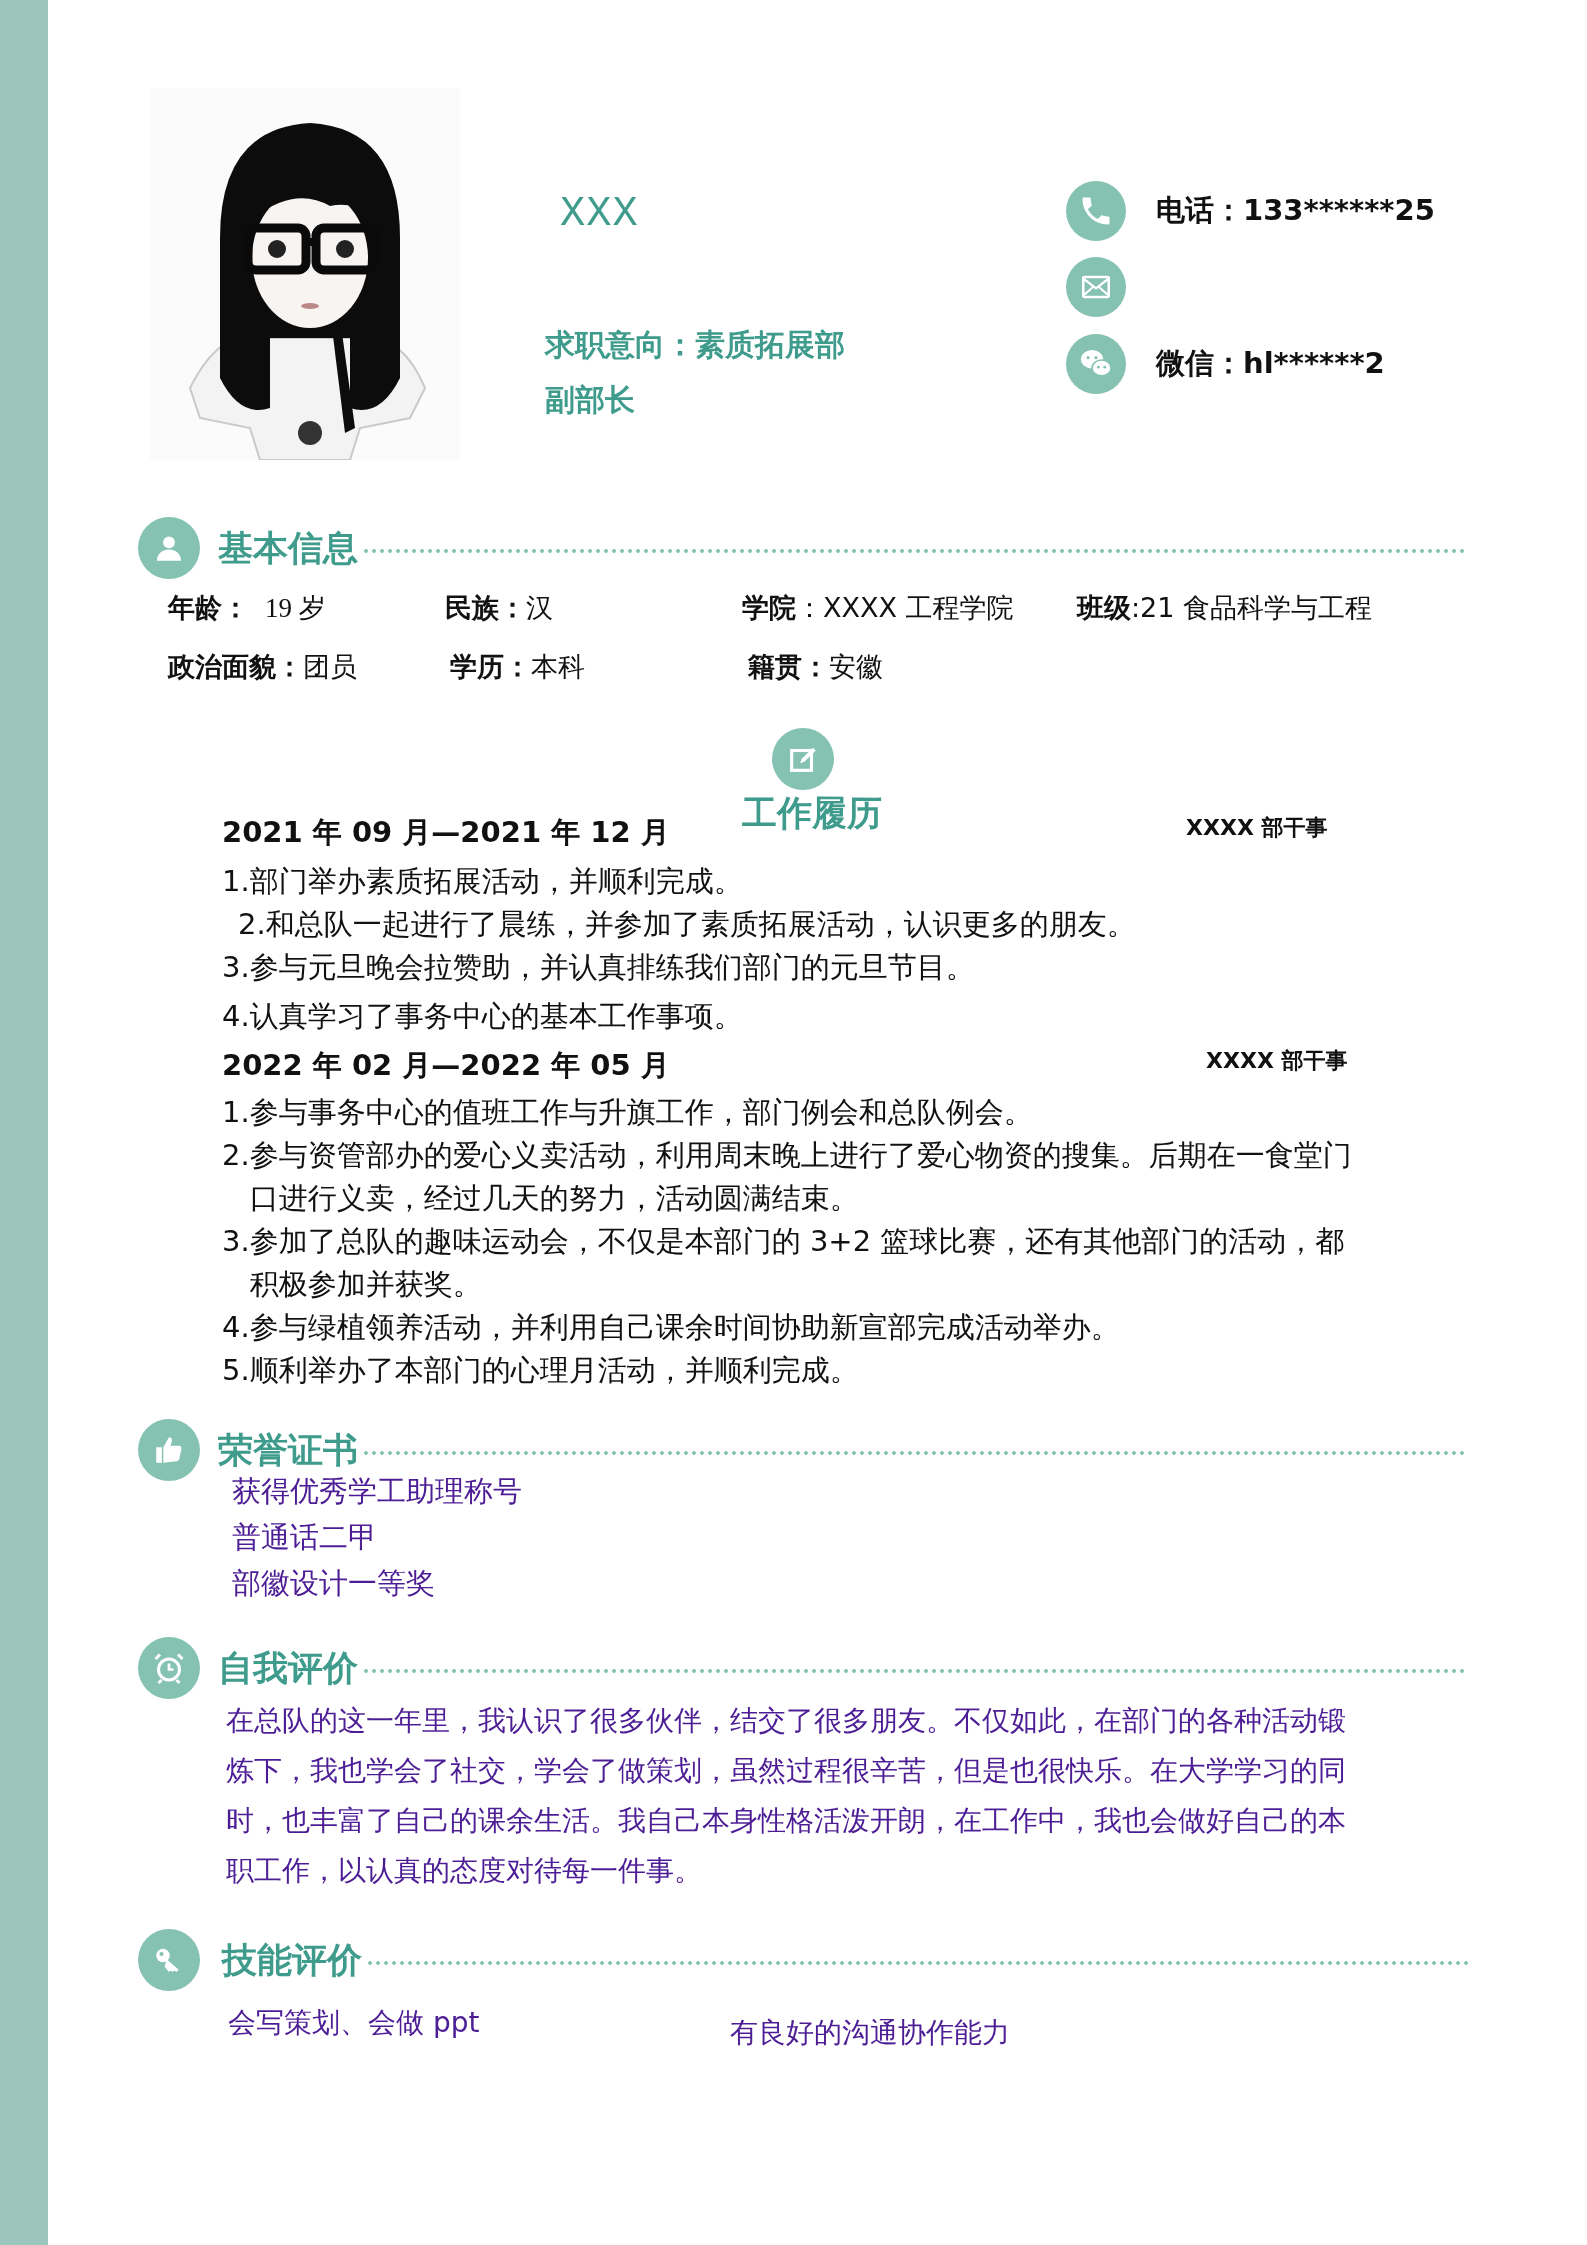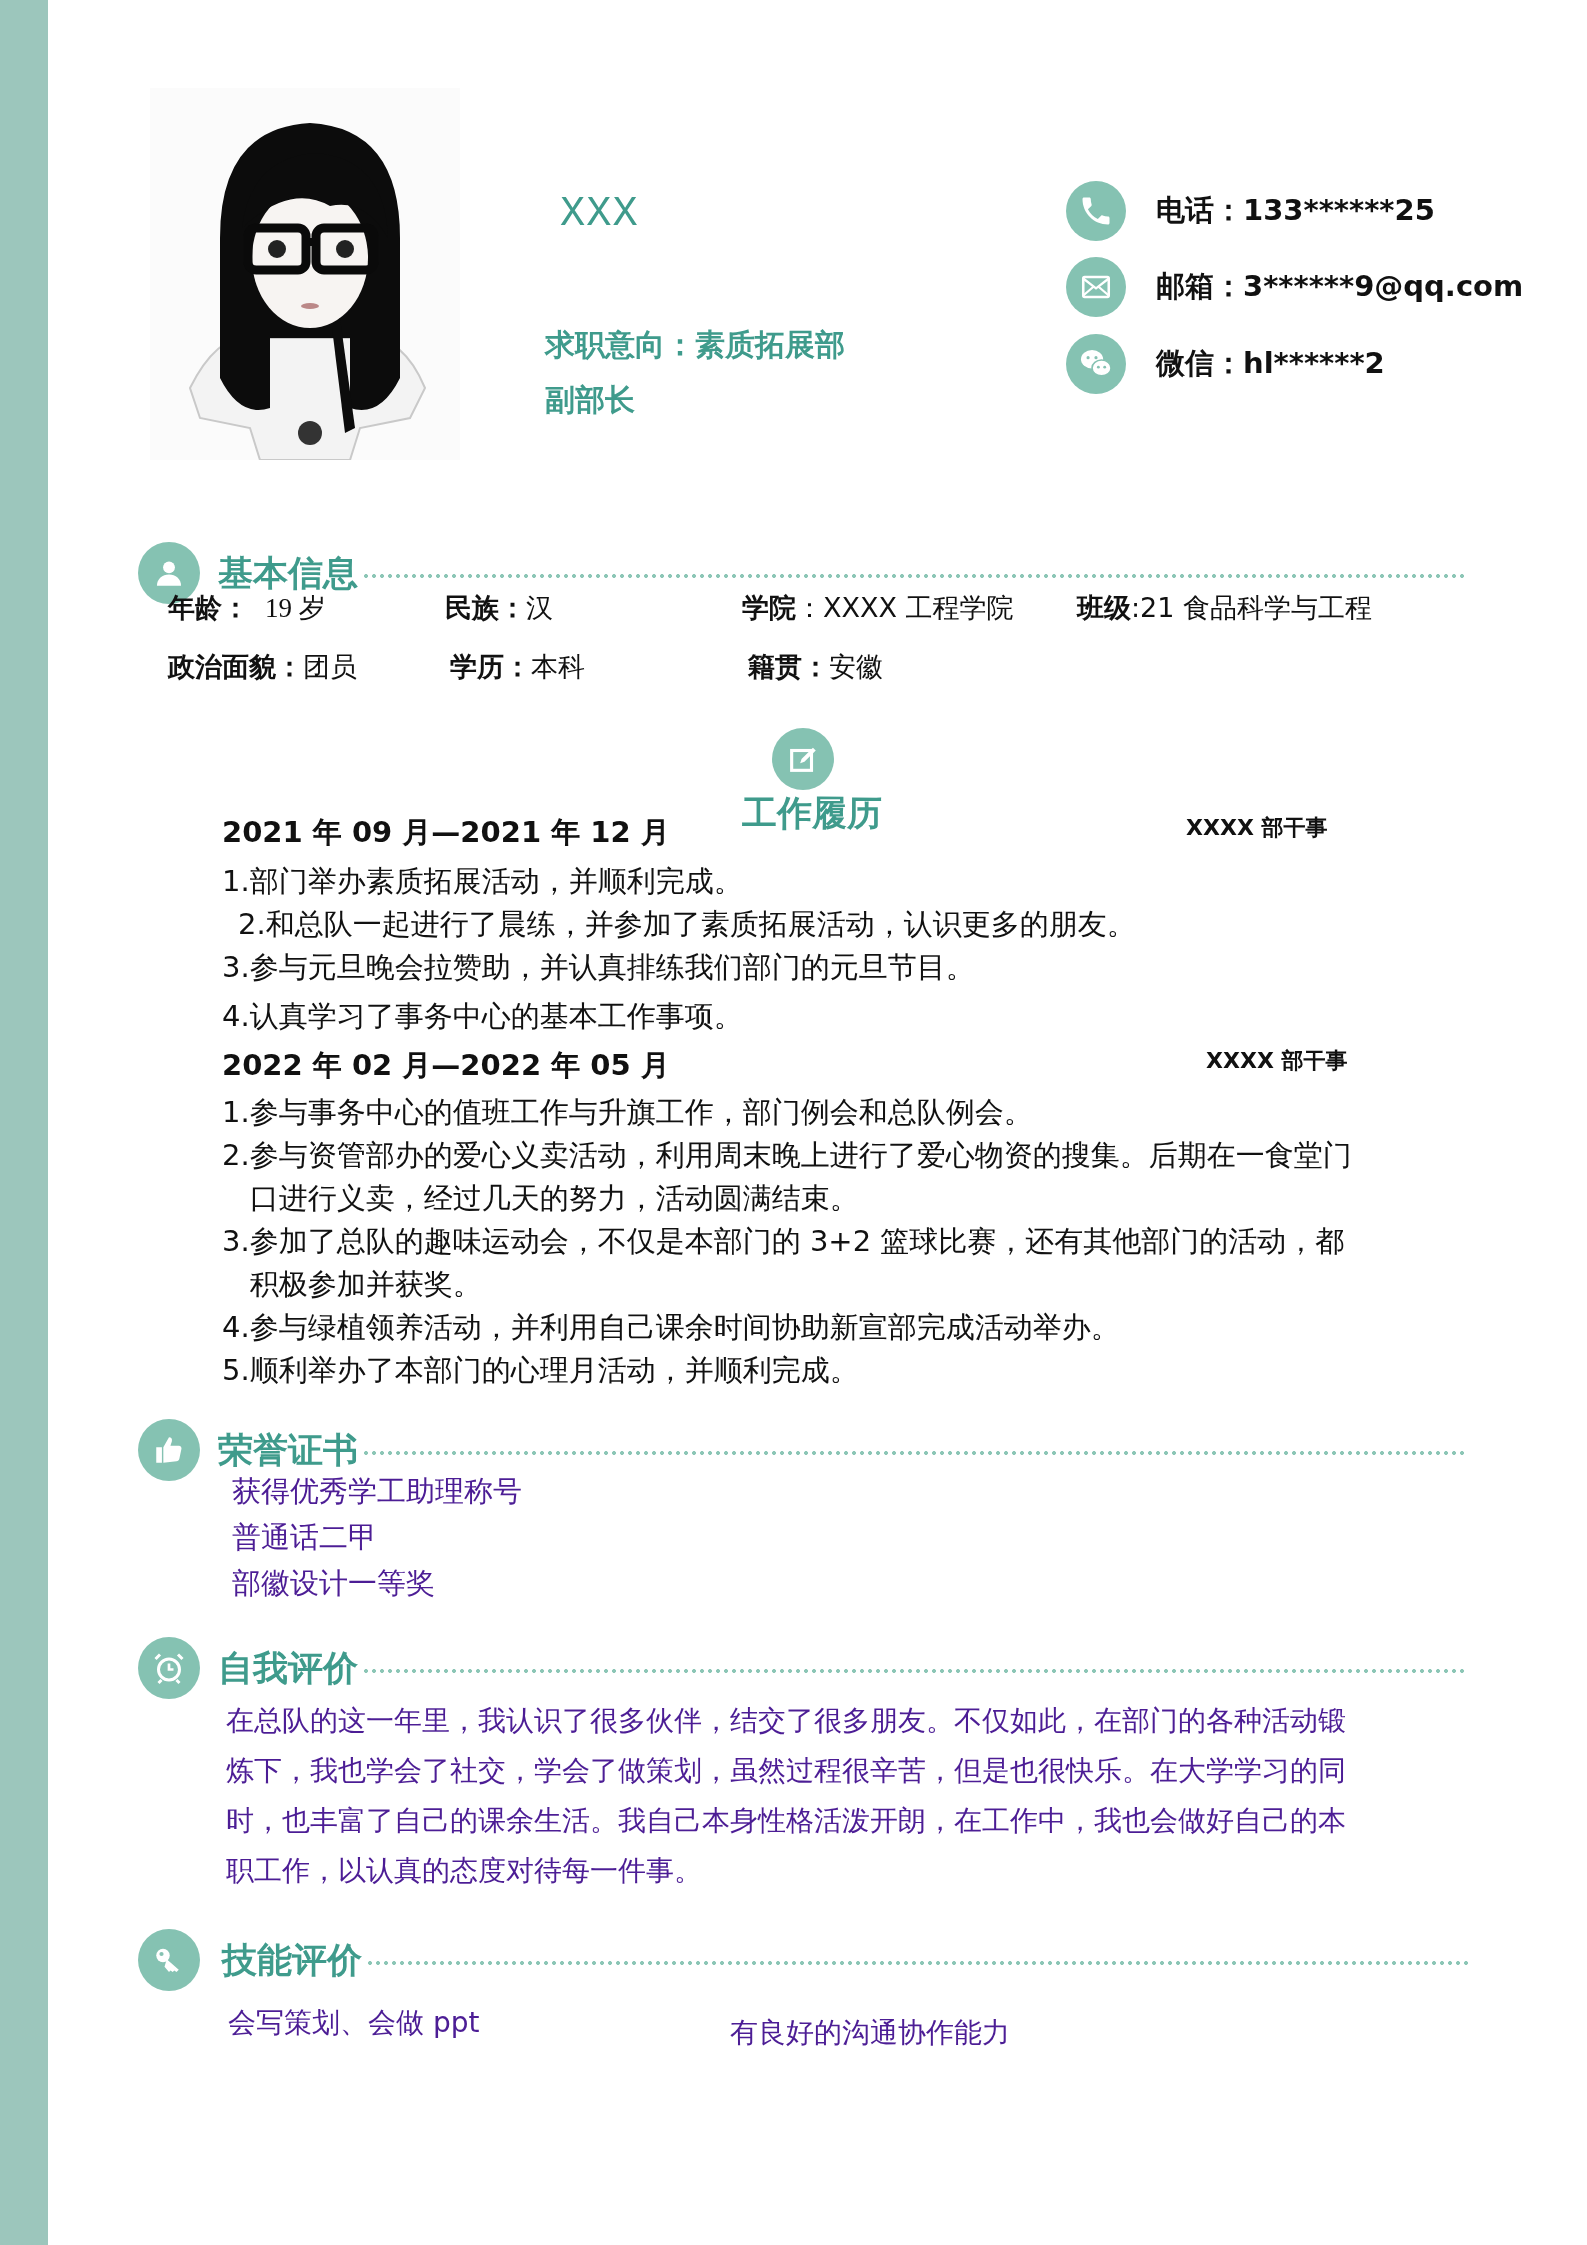--- a/index.html
+++ b/index.html
@@ -70,37 +70,36 @@
   </span>
   <span class="contact-text"><span>电话：</span><span>133******25</span></span>
 </div>
 <div class="contact-row" style="top:256px;">
   <span class="contact-icon">
     <svg width="34" height="34" viewBox="0 0 24 24">
         <rect x="3" y="5" width="18" height="14" rx="1" fill="none" stroke="#fff" stroke-width="1.8"></rect>
         <path d="M3 6l9 7 9-7M3 18l7-6M21 18l-7-6" fill="none" stroke="#fff" stroke-width="1.6"></path>
       </svg>
   </span>
-  <span class="contact-text"><span>邮箱：</span><span>3******9@qq.com</span></span>
 </div>
 <div class="contact-row" style="top:333px;">
   <span class="contact-icon">
     <svg width="38" height="38" viewBox="0 0 24 24">
         <ellipse cx="9.5" cy="9" rx="7" ry="5.8" fill="#fff"></ellipse>
         <ellipse cx="15.5" cy="14.5" rx="6" ry="5" fill="#fff" stroke="#85c2b2" stroke-width="1"></ellipse>
         <circle cx="7" cy="8" r="1" fill="#85c2b2"></circle>
         <circle cx="12" cy="8" r="1" fill="#85c2b2"></circle>
         <circle cx="13.5" cy="14" r=".9" fill="#85c2b2"></circle>
         <circle cx="17.5" cy="14" r=".9" fill="#85c2b2"></circle>
       </svg>
   </span>
   <span class="contact-text"><span>微信：</span><span>hl******2</span></span>
 </div>
 
-<div class="sec-head" style="top:541px;">
+<div class="sec-head" style="top:516px;">
   <span class="sec-icon">
     <svg width="34" height="34" viewBox="0 0 24 24">
         <circle cx="12" cy="8" r="4.2" fill="#fff"></circle>
         <path d="M3.5 21c0-5 3.8-8 8.5-8s8.5 3 8.5 8z" fill="#fff"></path>
       </svg>
   </span>
   <span class="sec-title">基本信息</span>
   <span class="sec-dots"></span>
 </div>
 

